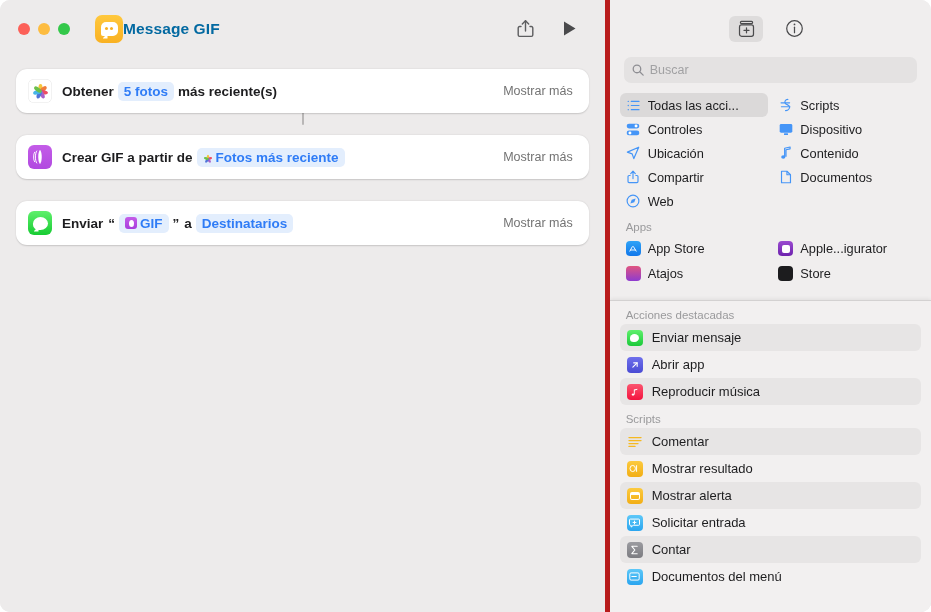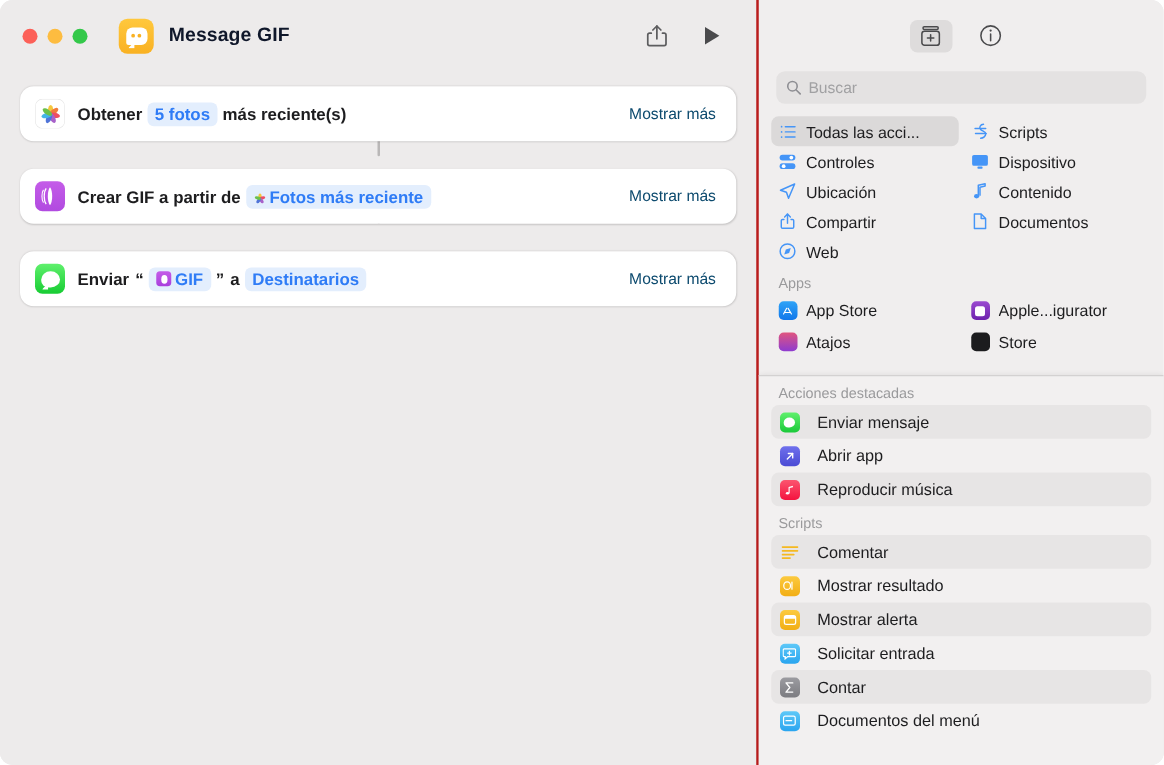--- a/index.html
+++ b/index.html
@@ -52,22 +52,21 @@
     display: flex; align-items: center; justify-content: center; gap: 2px;
   }
   .app-icon .bubble::after {
     content: ""; position: absolute; bottom: -3px; left: 2px;
     width: 5px; height: 5px; background: #fff;
     clip-path: polygon(0 100%, 100% 0, 100% 100%);
   }
   .app-icon .dot { width: 3px; height: 3px; border-radius: 50%; background: #f9b122; }
 
   .doc-title {
-    margin-left: 12px;
-    font-size: 15.5px; font-weight: bold; color: #0f172a;
+    font-size: 15.5px; font-weight: bold; color: #0369a1;
     letter-spacing: .1px;
   }
   .titlebar-spacer { flex: 1; }
   .tb-btn {
     width: 30px; height: 26px;
     display: flex; align-items: center; justify-content: center;
     color: #5d5d5f;
   }
   .tb-btn.play { color: #4a4a4c; margin-left: 14px; margin-right: 4px; }
 
@@ -124,28 +123,28 @@
     margin: 0 4px;
   }
   .token .tdot { width: 10px; height: 10px; border-radius: 50%; flex-shrink: 0; }
   .token .tsq { width: 12px; height: 12px; border-radius: 3px;
     background: linear-gradient(180deg,#c45ce8,#a93fdd);
     display:flex;align-items:center;justify-content:center; flex-shrink:0; }
   .token .tsq i { width:5px;height:7px;background:#fff;border-radius:50%; display:block; }
   .quote { font-weight: bold; color: #1d1d1f; }
   .show-more {
     margin-left: auto;
-    font-size: 12.5px; color: #0c4a6e; font-weight: normal;
+    font-size: 12.5px; color: #737373; font-weight: normal;
   }
 
   
   .sidebar {
     width: 343px; height: 612px;
     background: #f0eeee;
-    border-left: 2px solid #b91c1c;
+    border-left: 5px solid #b91c1c;
     display: flex; flex-direction: column;
     position: relative;
   }
   .side-toolbar {
     height: 57px; flex-shrink: 0;
     display: flex; align-items: center; justify-content: center; gap: 14px;
   }
   .side-tb-btn {
     width: 34px; height: 26px; border-radius: 6px;
     display: flex; align-items: center; justify-content: center;
@@ -200,21 +199,21 @@
     position: absolute; left: 0; right: 0; bottom: 0;
     top: 300px;
     background: #f2f0f0;
     border-top: 1px solid #d3d1d1;
     box-shadow: 0 -1px 4px rgba(0,0,0,0.07);
     overflow: hidden;
     padding-bottom: 2px;
   }
   .ov-list { padding: 0 10px; }
   .ov-row {
-    height: 27px; display: flex; align-items: center; gap: 14px;
+    height: 27px; display: flex; align-items: center; gap: 9px;
     padding: 0 7px; border-radius: 6px;
     font-size: 13px; color: #1d1d1f;
   }
   .ov-row.stripe { background: #e7e5e5; }
   .ov-icon { width: 16px; height: 16px; border-radius: 4px; flex-shrink: 0;
     display: flex; align-items: center; justify-content: center; }
 </style>
 </head>
 <body>
 

